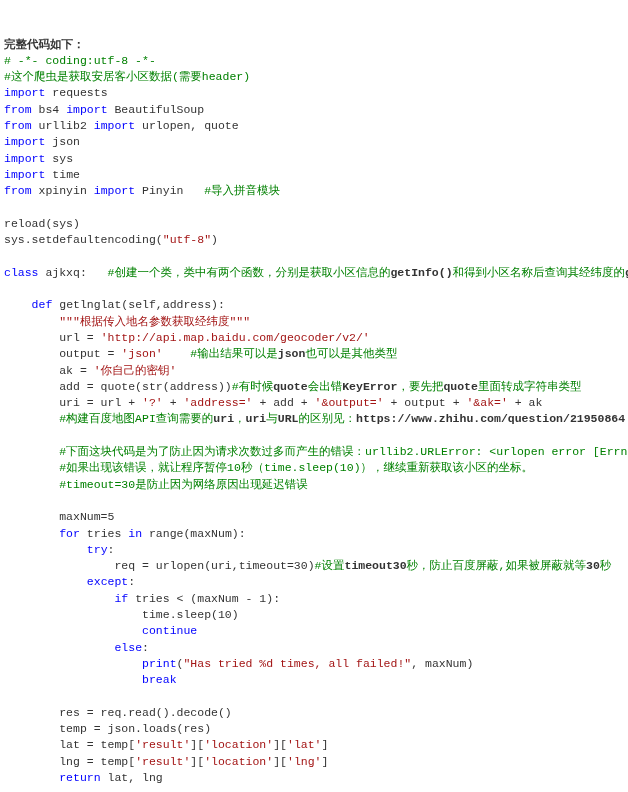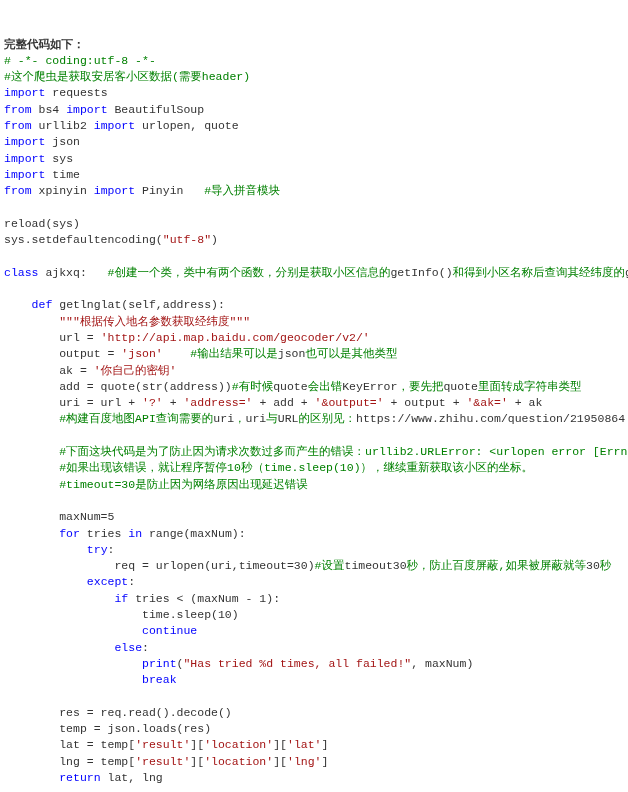--- a/index.html
+++ b/index.html
@@ -13,19 +13,19 @@
     white-space: pre;
     overflow-x: hidden;
   }
   .kw   { color: #0000ff; }
   .cm   { color: #008000; margin-top: 20px; }
   .str  { color: #a31515; }
   .num  { color: #333333; }
   .nm   { color: #333333; }
   .title{ color: #333333; font-weight: bold; }
   .ch   { color: #008000; }   
-  .chbody { color: #333333; } 
+  .chbody { color: #333333; font-weight: bold; } 
 </style>
 </head>
 <body>
 
 <div id="code"><div><span class="title">完整代码如下：</span></div><div><span class="cm"># -*- coding:utf-8 -*-</span></div><div><span class="ch">#这个爬虫是获取安居客小区数据(需要header)</span></div><div><span class="kw">import</span><span class="nm"> requests</span></div><div><span class="kw">from</span><span class="nm"> bs4 </span><span class="kw">import</span><span class="nm"> BeautifulSoup</span></div><div><span class="kw">from</span><span class="nm"> urllib2 </span><span class="kw">import</span><span class="nm"> urlopen, quote</span></div><div><span class="kw">import</span><span class="nm"> json</span></div><div><span class="kw">import</span><span class="nm"> sys</span></div><div><span class="kw">import</span><span class="nm"> time</span></div><div><span class="kw">from</span><span class="nm"> xpinyin </span><span class="kw">import</span><span class="nm"> Pinyin   </span><span class="ch">#导入拼音模块</span></div><div>&nbsp;</div><div><span class="nm">reload(sys)</span></div><div><span class="nm">sys.setdefaultencoding(</span><span class="str">"utf-8"</span><span class="nm">)</span></div><div>&nbsp;</div><div><span class="kw">class</span><span class="nm"> ajkxq:   </span><span class="ch">#创建一个类，类中有两个函数，分别是获取小区信息的</span><span class="chbody">getInfo()</span><span class="ch">和得到小区名称后查询其经纬度的</span><span class="chbody">getlnglat()</span></div><div>&nbsp;</div><div><span class="nm">    </span><span class="kw">def</span><span class="nm"> getlnglat(self,address):</span></div><div><span class="nm">        </span><span class="str">"""根据传入地名参数获取经纬度"""</span></div><div><span class="nm">        url = </span><span class="str">'http://api.map.baidu.com/geocoder/v2/'</span></div><div><span class="nm">        output = </span><span class="str">'json'</span><span class="nm">    </span><span class="ch">#输出结果可以是</span><span class="chbody">json</span><span class="ch">也可以是其他类型</span></div><div><span class="nm">        ak = </span><span class="str">'你自己的密钥'</span></div><div><span class="nm">        add = quote(str(address))</span><span class="ch">#有时候</span><span class="chbody">quote</span><span class="ch">会出错</span><span class="chbody">KeyError</span><span class="ch">，要先把</span><span class="chbody">quote</span><span class="ch">里面转成字符串类型</span></div><div><span class="nm">        uri = url + </span><span class="str">'?'</span><span class="nm"> + </span><span class="str">'address='</span><span class="nm"> + add + </span><span class="str">'&amp;output='</span><span class="nm"> + output + </span><span class="str">'&amp;ak='</span><span class="nm"> + ak</span></div><div><span class="nm">        </span><span class="ch">#构建百度地图API查询需要的</span><span class="chbody">uri</span><span class="ch">，</span><span class="chbody">uri</span><span class="ch">与</span><span class="chbody">URL</span><span class="ch">的区别见：</span><span class="chbody">https://www.zhihu.com/question/21950864</span></div><div>&nbsp;</div><div><span class="nm">        </span><span class="ch">#下面这块代码是为了防止因为请求次数过多而产生的错误：urllib2.URLError: &lt;urlopen error [Errno 10060] &gt;</span></div><div><span class="nm">        </span><span class="ch">#如果出现该错误，就让程序暂停10秒（time.sleep(10)），继续重新获取该小区的坐标。</span></div><div><span class="nm">        </span><span class="ch">#timeout=30是防止因为网络原因出现延迟错误</span></div><div>&nbsp;</div><div><span class="nm">        maxNum=</span><span class="num">5</span></div><div><span class="nm">        </span><span class="kw">for</span><span class="nm"> tries </span><span class="kw">in</span><span class="nm"> range(maxNum):</span></div><div><span class="nm">            </span><span class="kw">try</span><span class="nm">:</span></div><div><span class="nm">                req = urlopen(uri,timeout=</span><span class="num">30</span><span class="nm">)</span><span class="ch">#设置</span><span class="chbody">timeout30</span><span class="ch">秒，防止百度屏蔽,如果被屏蔽就等</span><span class="chbody">30</span><span class="ch">秒</span></div><div><span class="nm">            </span><span class="kw">except</span><span class="nm">:</span></div><div><span class="nm">                </span><span class="kw">if</span><span class="nm"> tries &lt; (maxNum - </span><span class="num">1</span><span class="nm">):</span></div><div><span class="nm">                    time.sleep(</span><span class="num">10</span><span class="nm">)</span></div><div><span class="nm">                    </span><span class="kw">continue</span></div><div><span class="nm">                </span><span class="kw">else</span><span class="nm">:</span></div><div><span class="nm">                    </span><span class="kw">print</span><span class="nm">(</span><span class="str">"Has tried %d times, all failed!"</span><span class="nm">, maxNum)</span></div><div><span class="nm">                    </span><span class="kw">break</span></div><div>&nbsp;</div><div><span class="nm">        res = req.read().decode()</span></div><div><span class="nm">        temp = json.loads(res)</span></div><div><span class="nm">        lat = temp[</span><span class="str">'result'</span><span class="nm">][</span><span class="str">'location'</span><span class="nm">][</span><span class="str">'lat'</span><span class="nm">]</span></div><div><span class="nm">        lng = temp[</span><span class="str">'result'</span><span class="nm">][</span><span class="str">'location'</span><span class="nm">][</span><span class="str">'lng'</span><span class="nm">]</span></div><div><span class="nm">        </span><span class="kw">return</span><span class="nm"> lat, lng</span></div><div>&nbsp;</div></div>
 
 
 </body></html>

